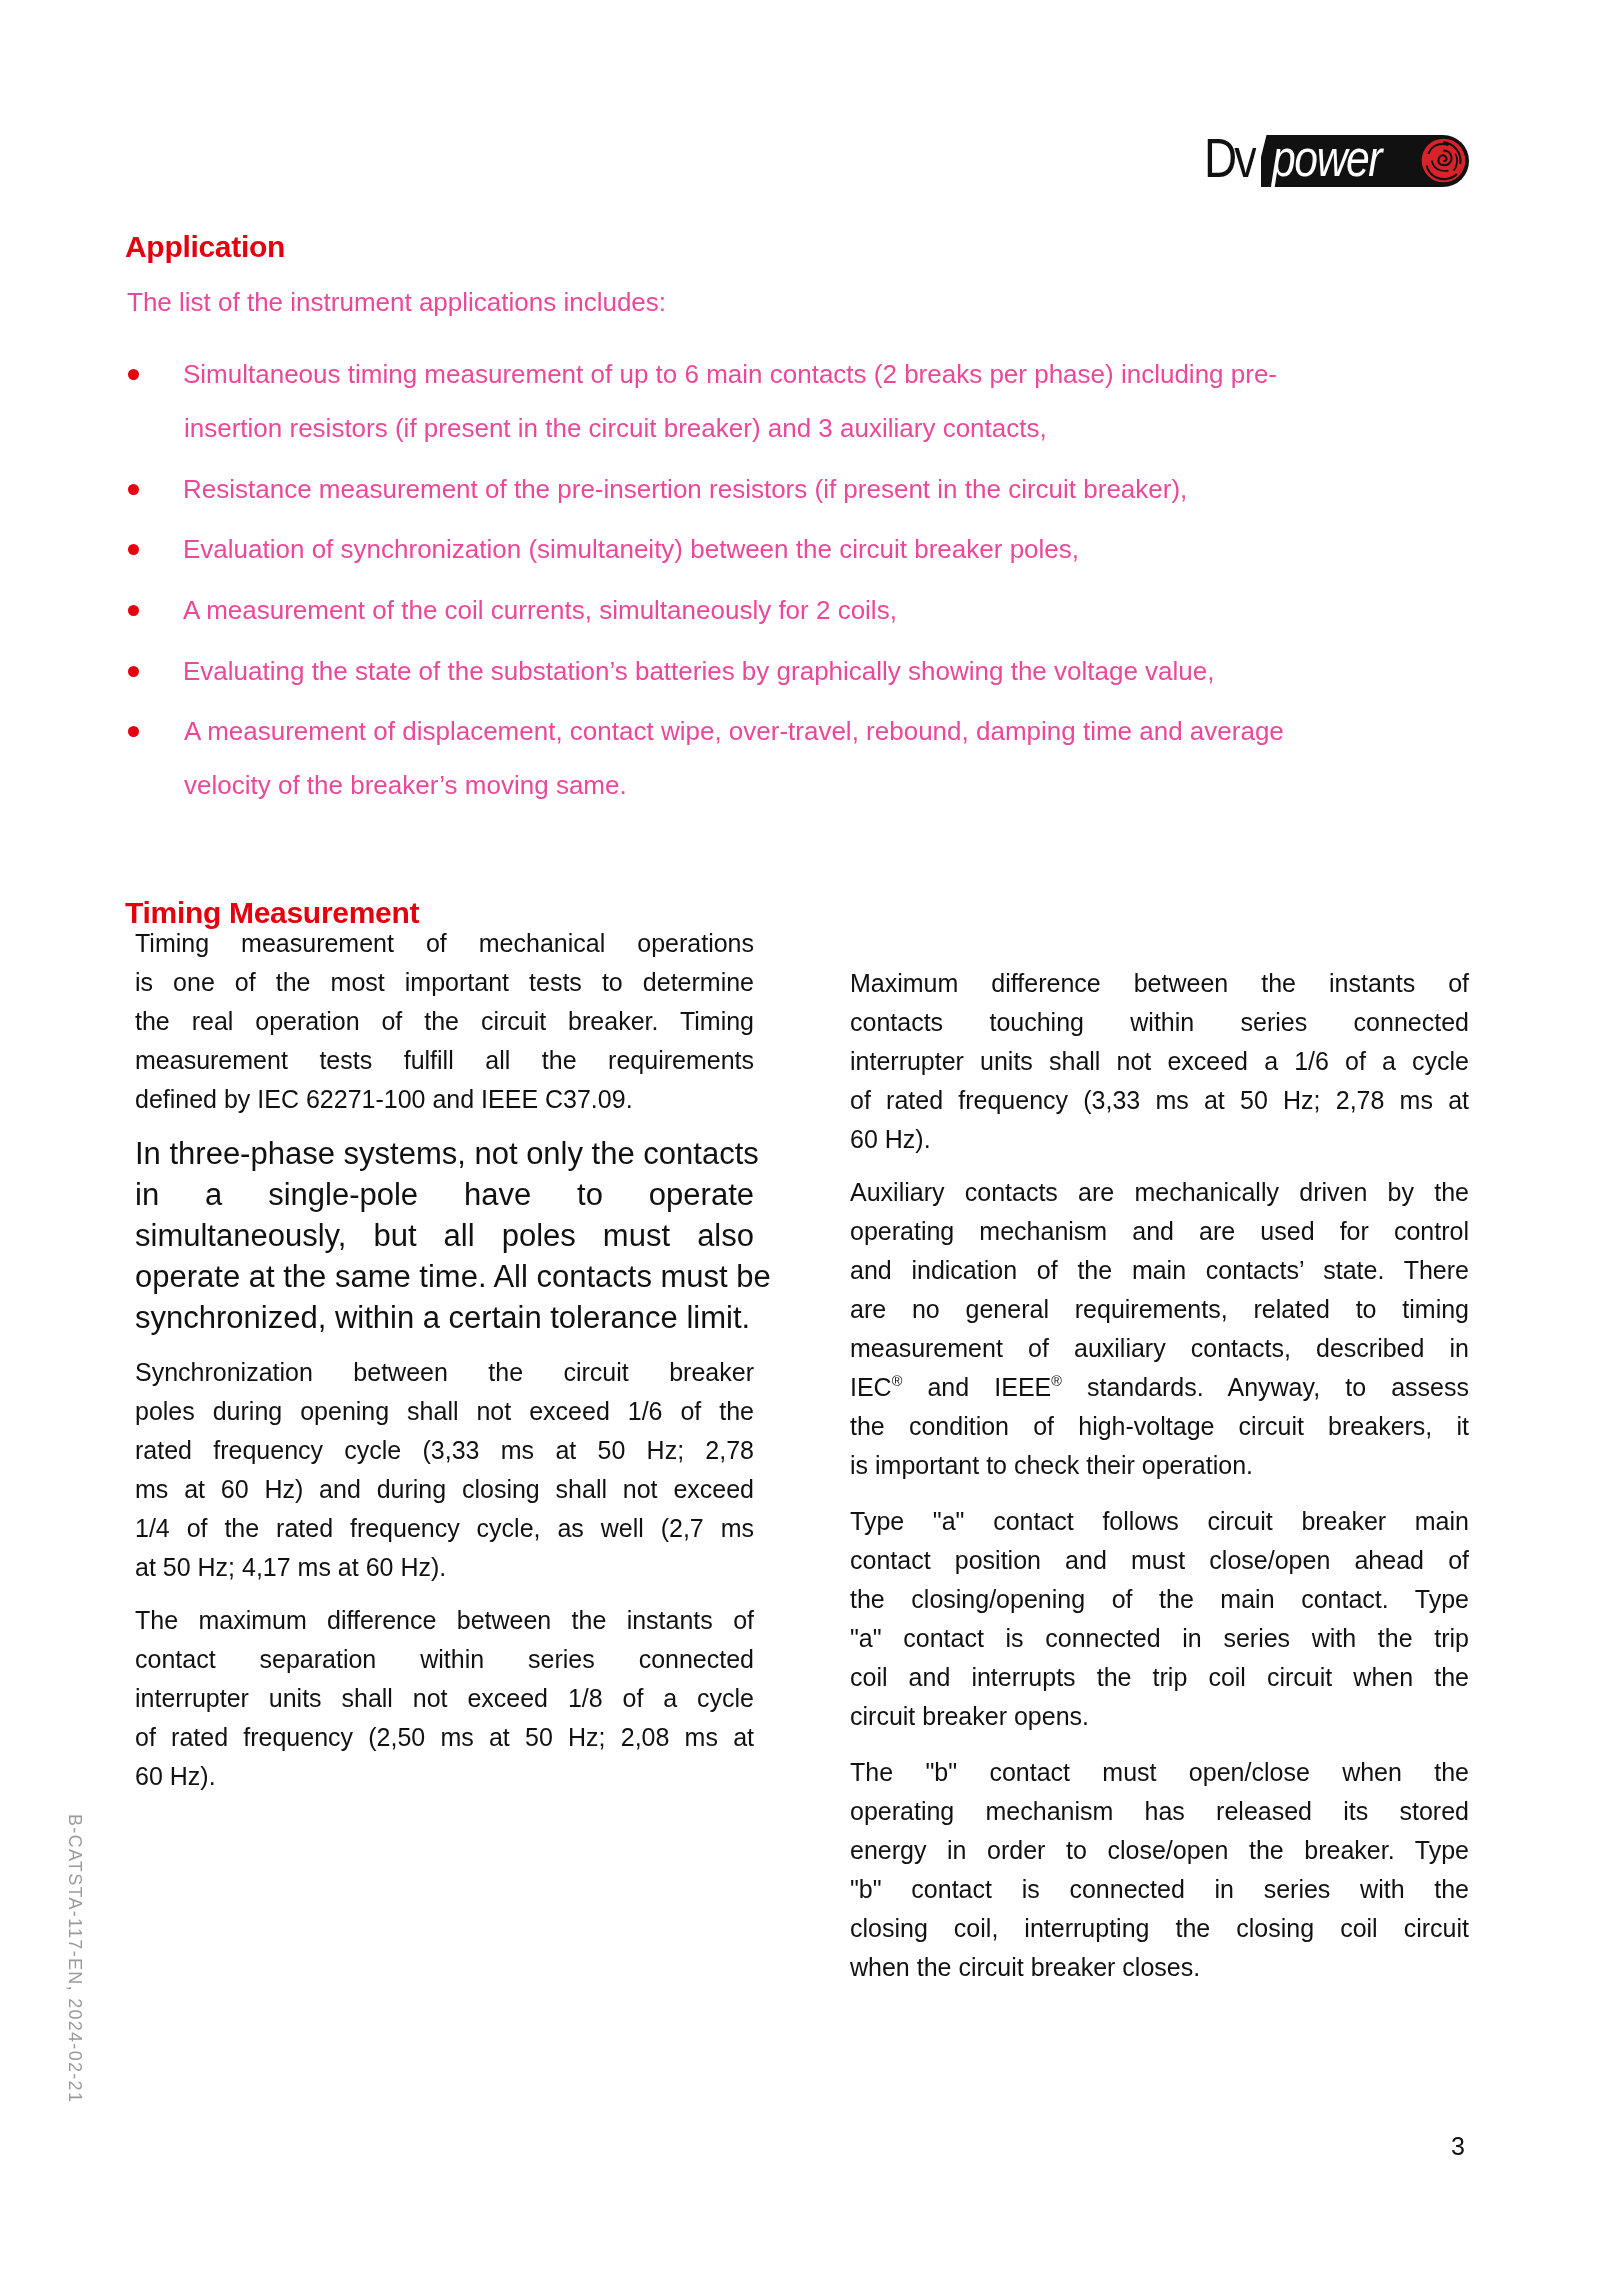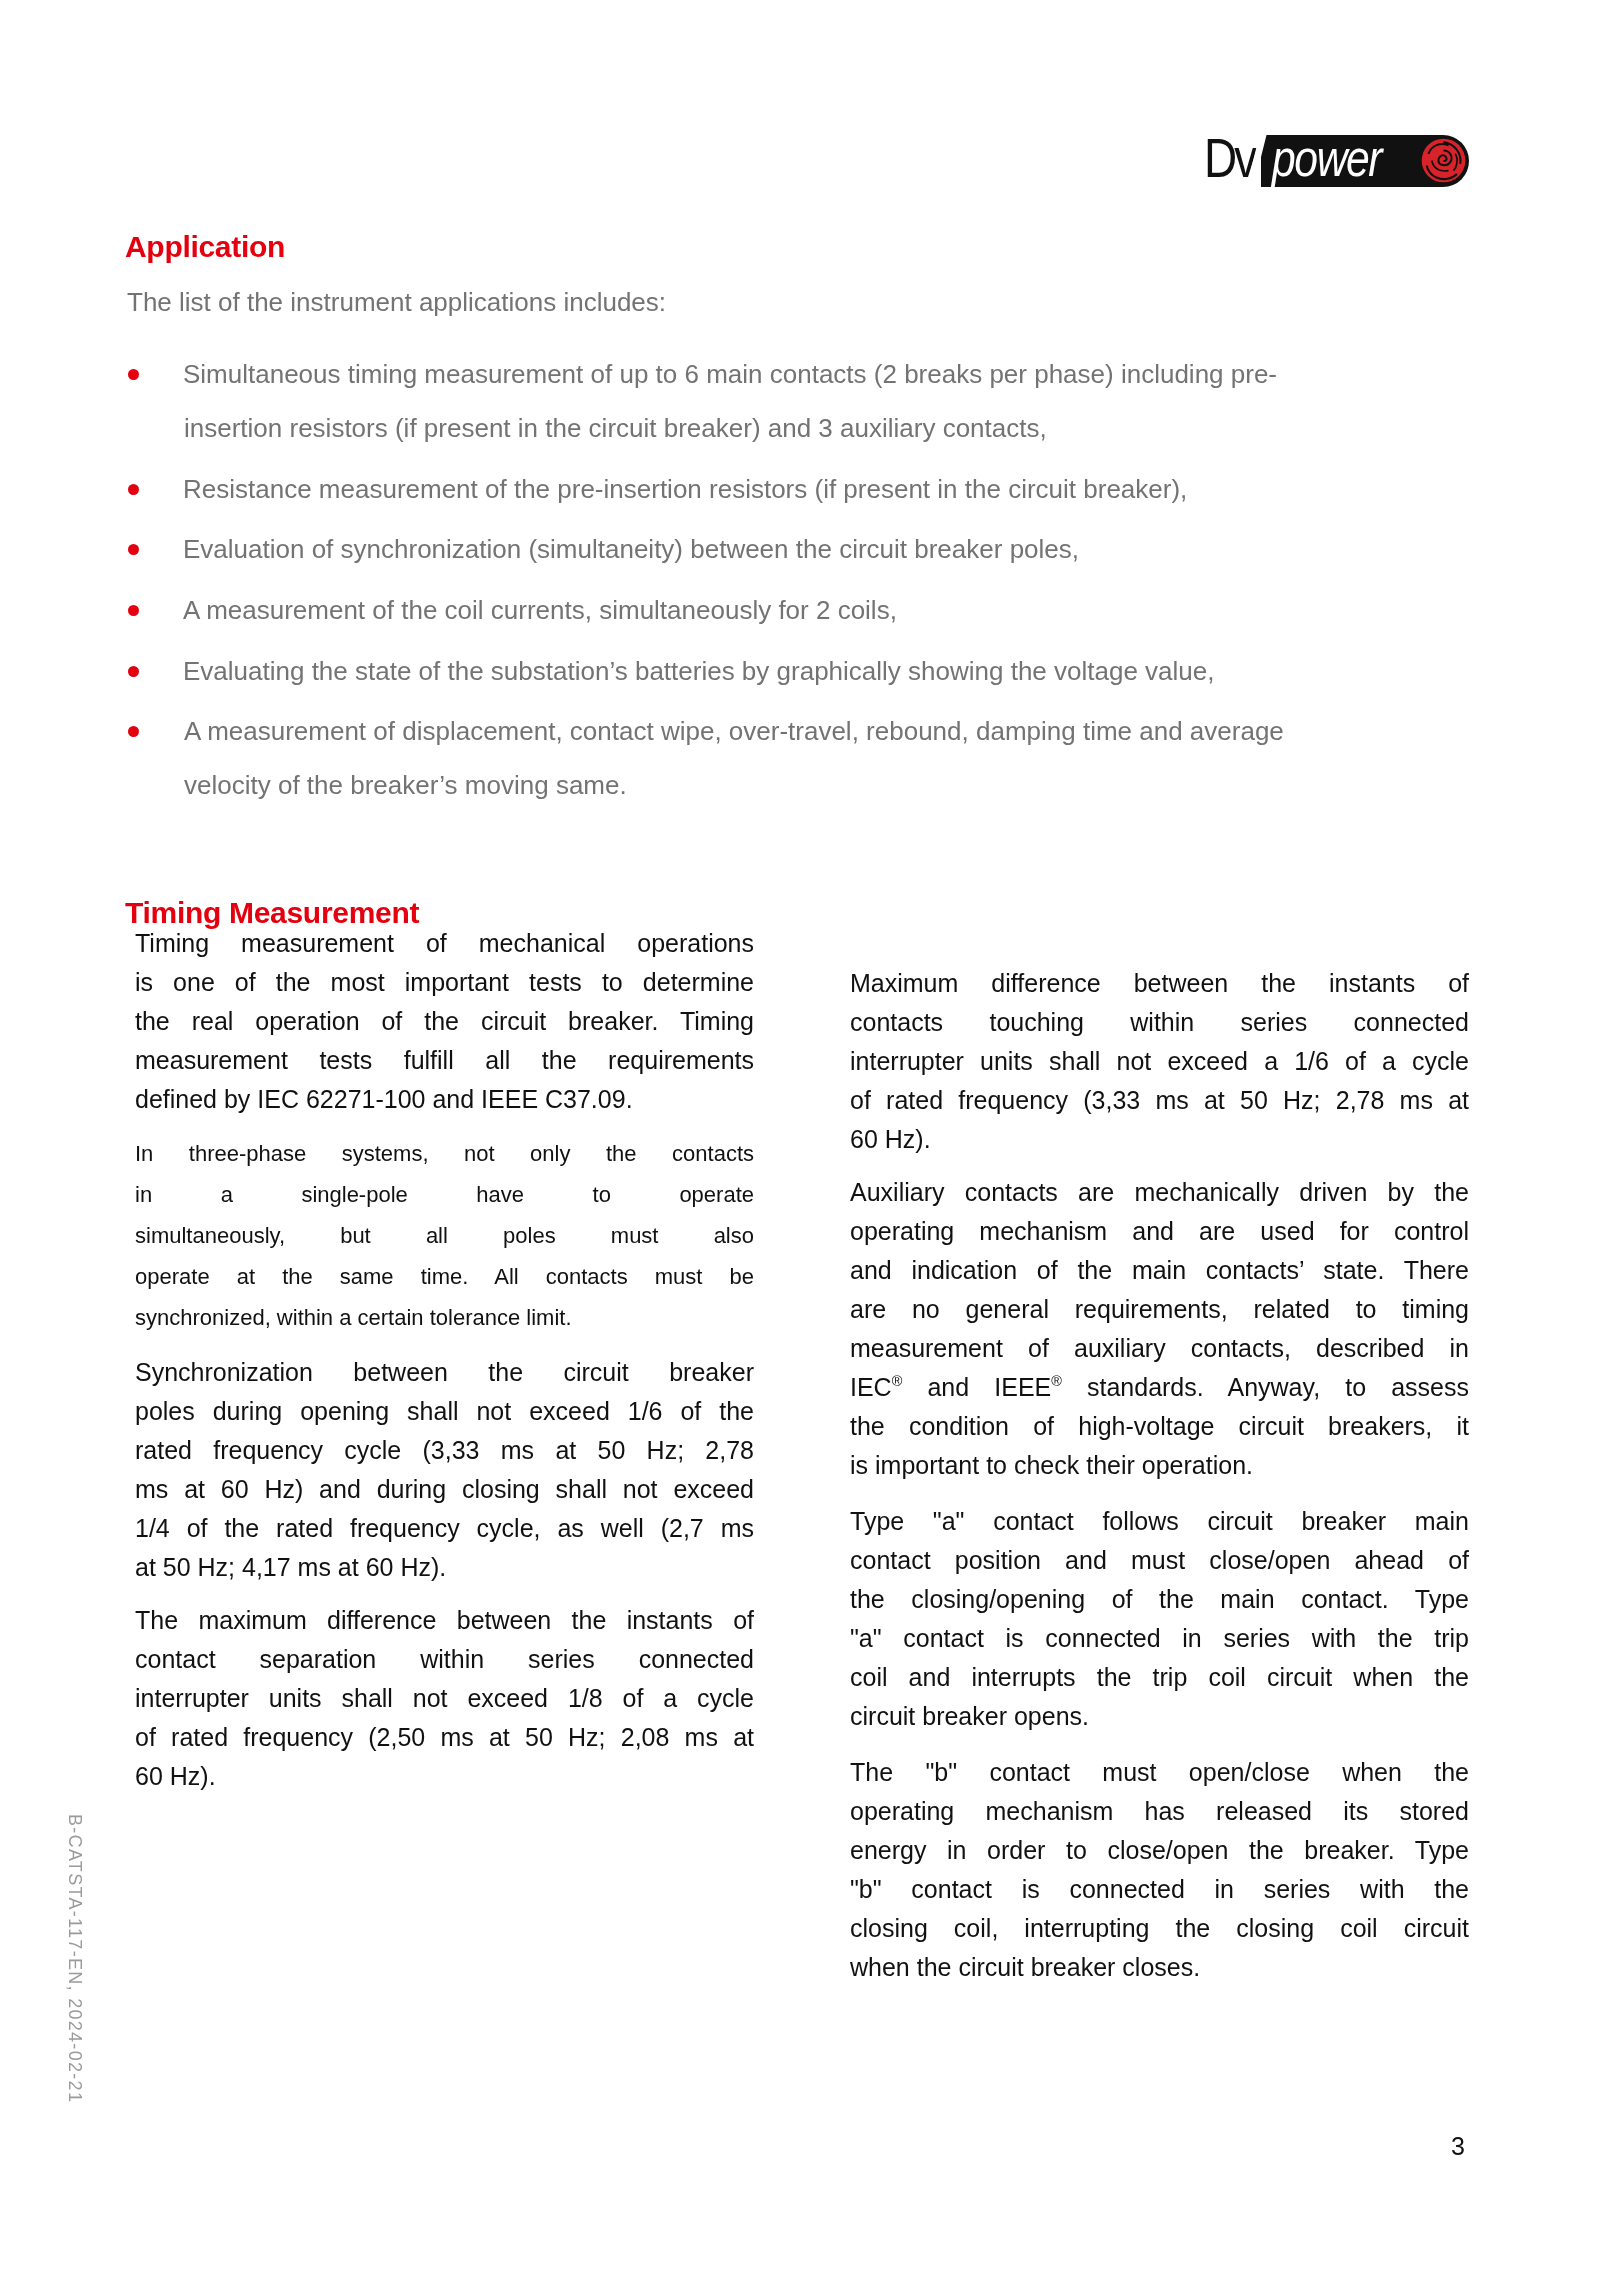--- a/index.html
+++ b/index.html
@@ -18,30 +18,30 @@
                  background: #ffffff; transform: skewX(-14deg); }
   .logo .power { position: absolute; left: 68px; top: -1.7px; font-size: 52px; line-height: 56px;
                  font-style: italic; color: #ffffff; letter-spacing: -1.7px;
                  transform: scaleX(0.82); transform-origin: left center; }
   .logo .rose { position: absolute; left: 216px; top: 5px; width: 47px; height: 47px; }
 
   
   .h-red { color: #e5000f; font-weight: bold; font-size: 30px; line-height: 34px;
            letter-spacing: -0.3px; }
 
-  .txt { font-size: 26px; line-height: 30px; color: #737373; white-space: nowrap; }
+  .txt { font-size: 26px; line-height: 30px; color: #ec4899; white-space: nowrap; }
 
   .bullet-dot { width: 11px; height: 11px; border-radius: 50%; background: #e5000f; }
 
   .col { position: absolute; width: 619px; }
   .col .line { display: block; font-size: 25px; line-height: 39px; height: 39px;
                text-align: justify; text-align-last: justify; white-space: nowrap;
                overflow: visible; }
   .col .line.last { text-align-last: left; }
-  .col .p2 .line { font-size: 22px; line-height: 41px; height: 41px; }
+  .col .p2 .line { font-size: 31px; line-height: 41px; height: 41px; }
   .col .para { margin: 0 0 14.4px 0; }
   sup.reg { font-size: 14.4px; vertical-align: 10px; line-height: 0; }
 
   .side { left: 61px; top: 1814px; width: 279px; height: 27px; color: #9a9a9a;
           font-size: 18px; line-height: 27px; letter-spacing: 1.3px;
           transform-origin: left top; transform: translate(27px, 0) rotate(90deg);
           white-space: nowrap; }
   .pageno { left: 1451px; top: 2131px; font-size: 25px; line-height: 30px; color: #111; }
 </style>
 </head>

